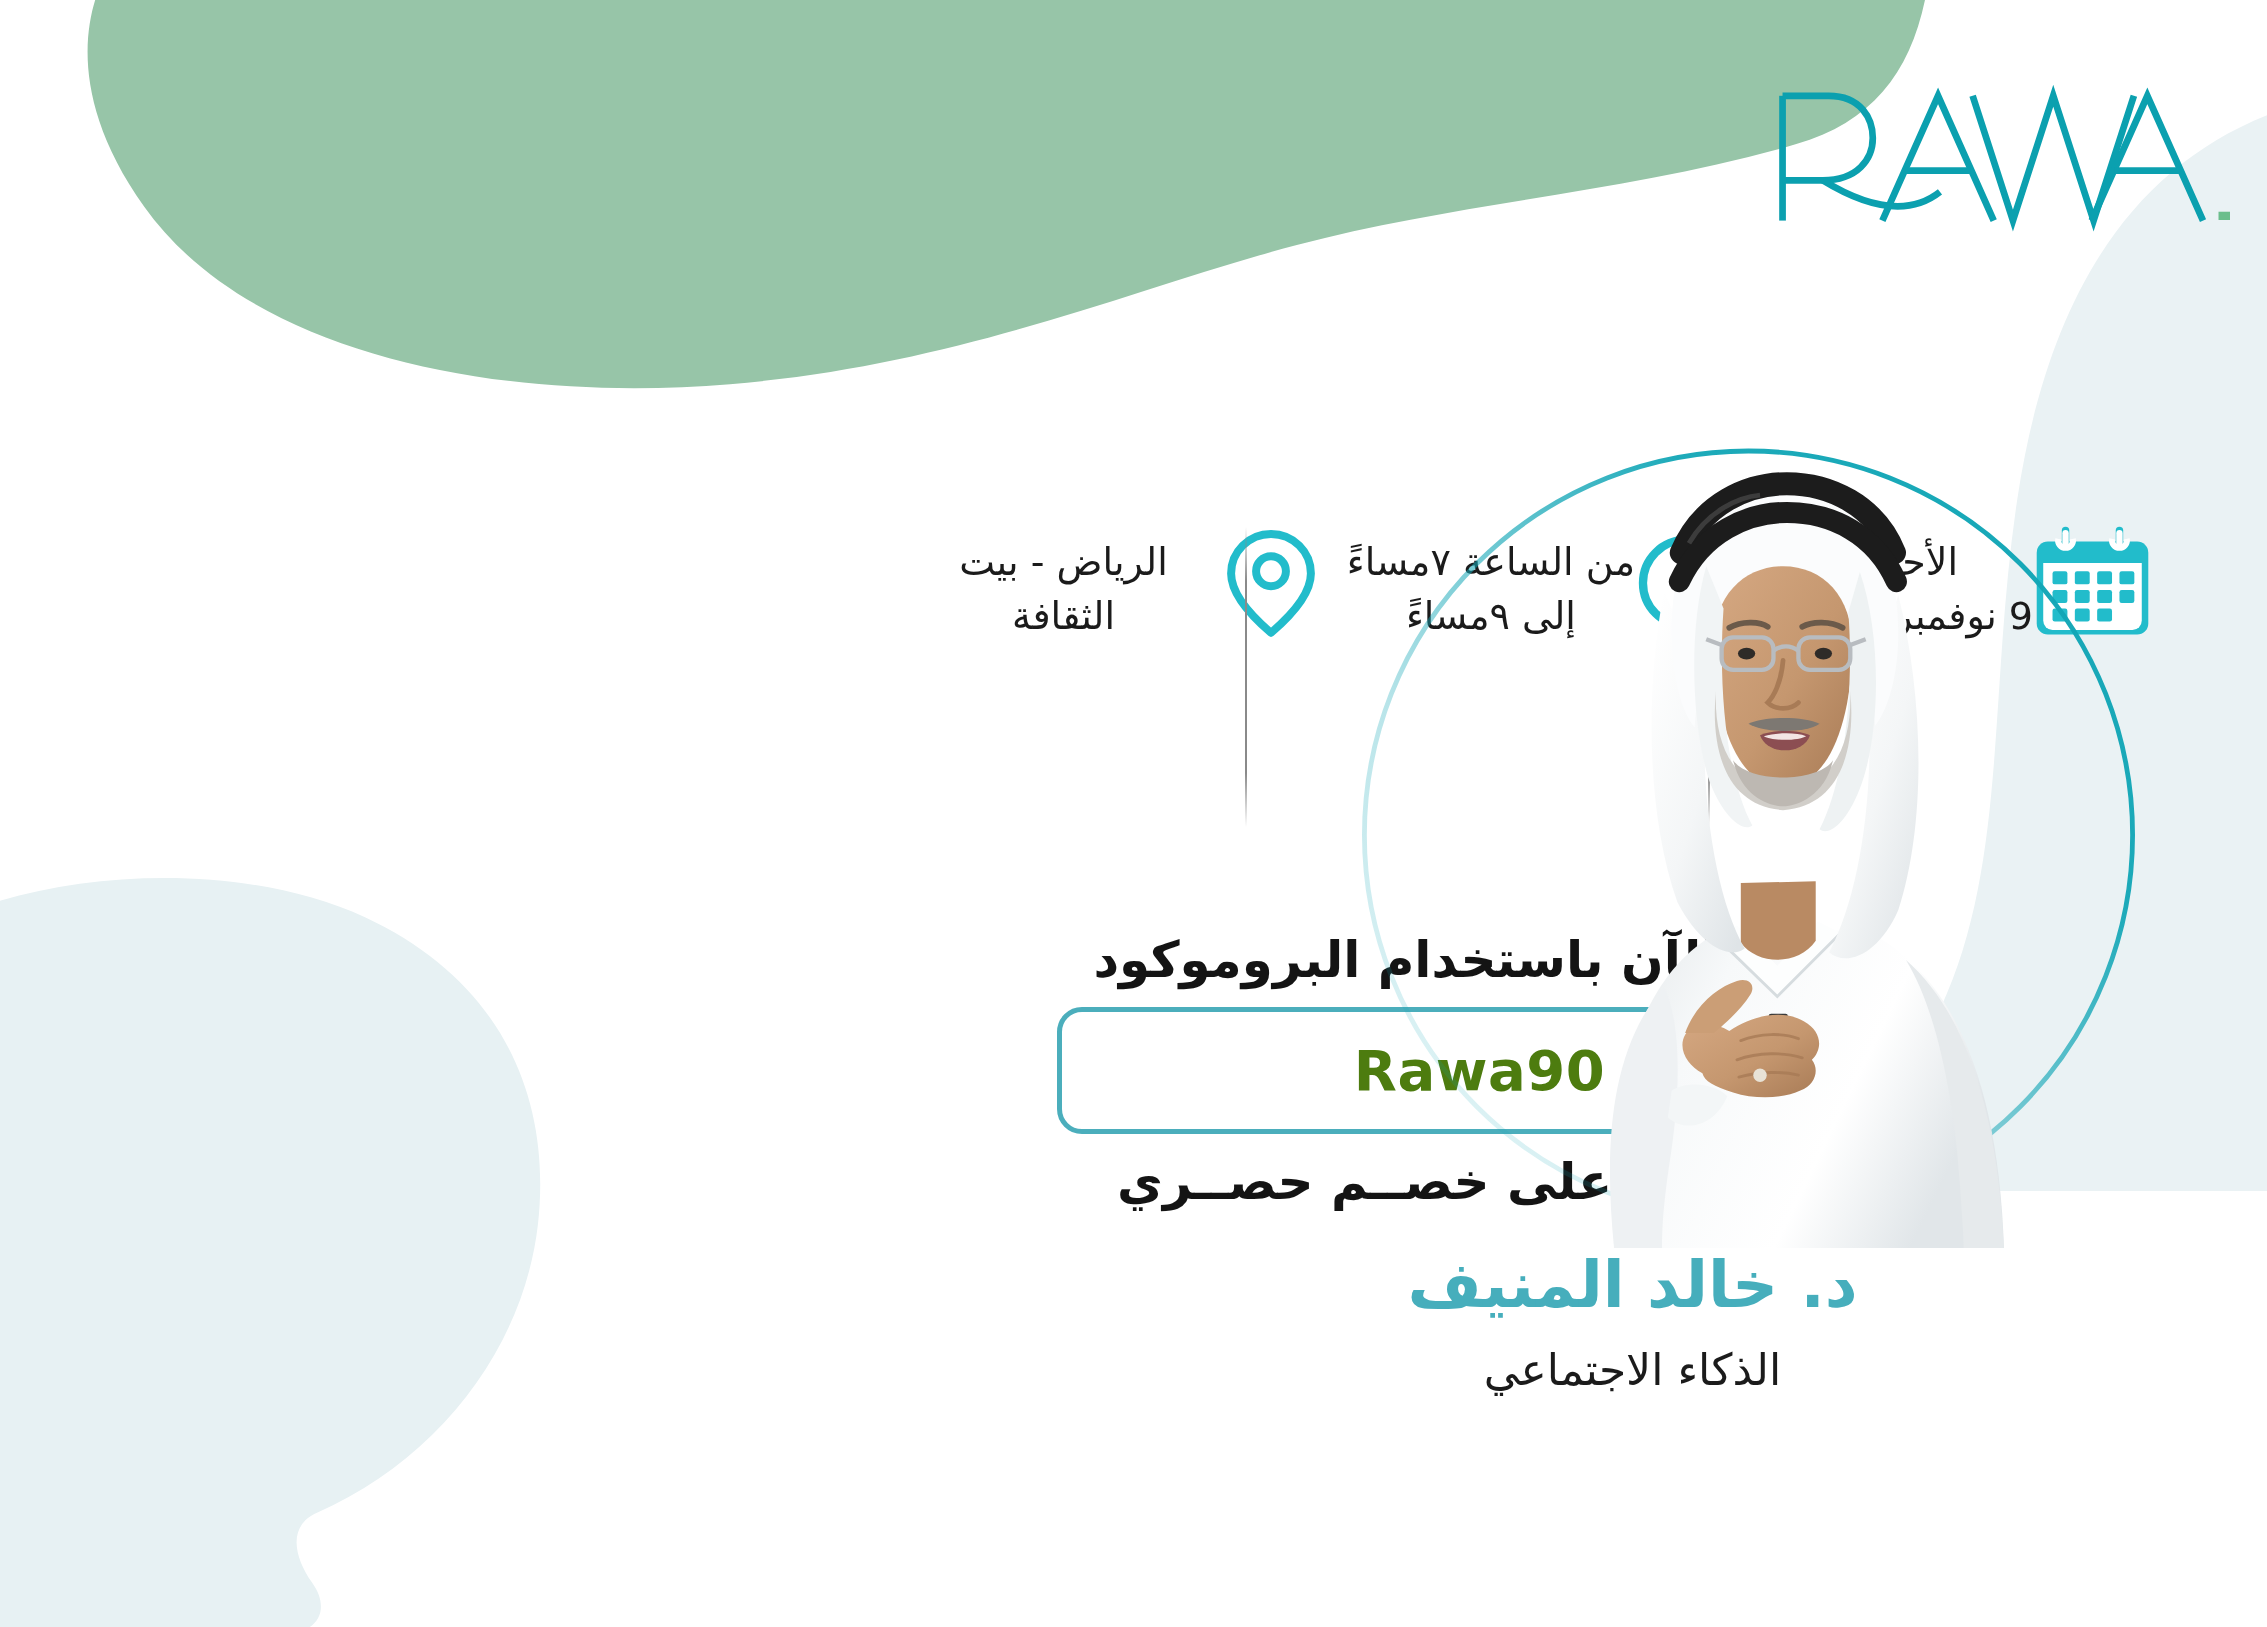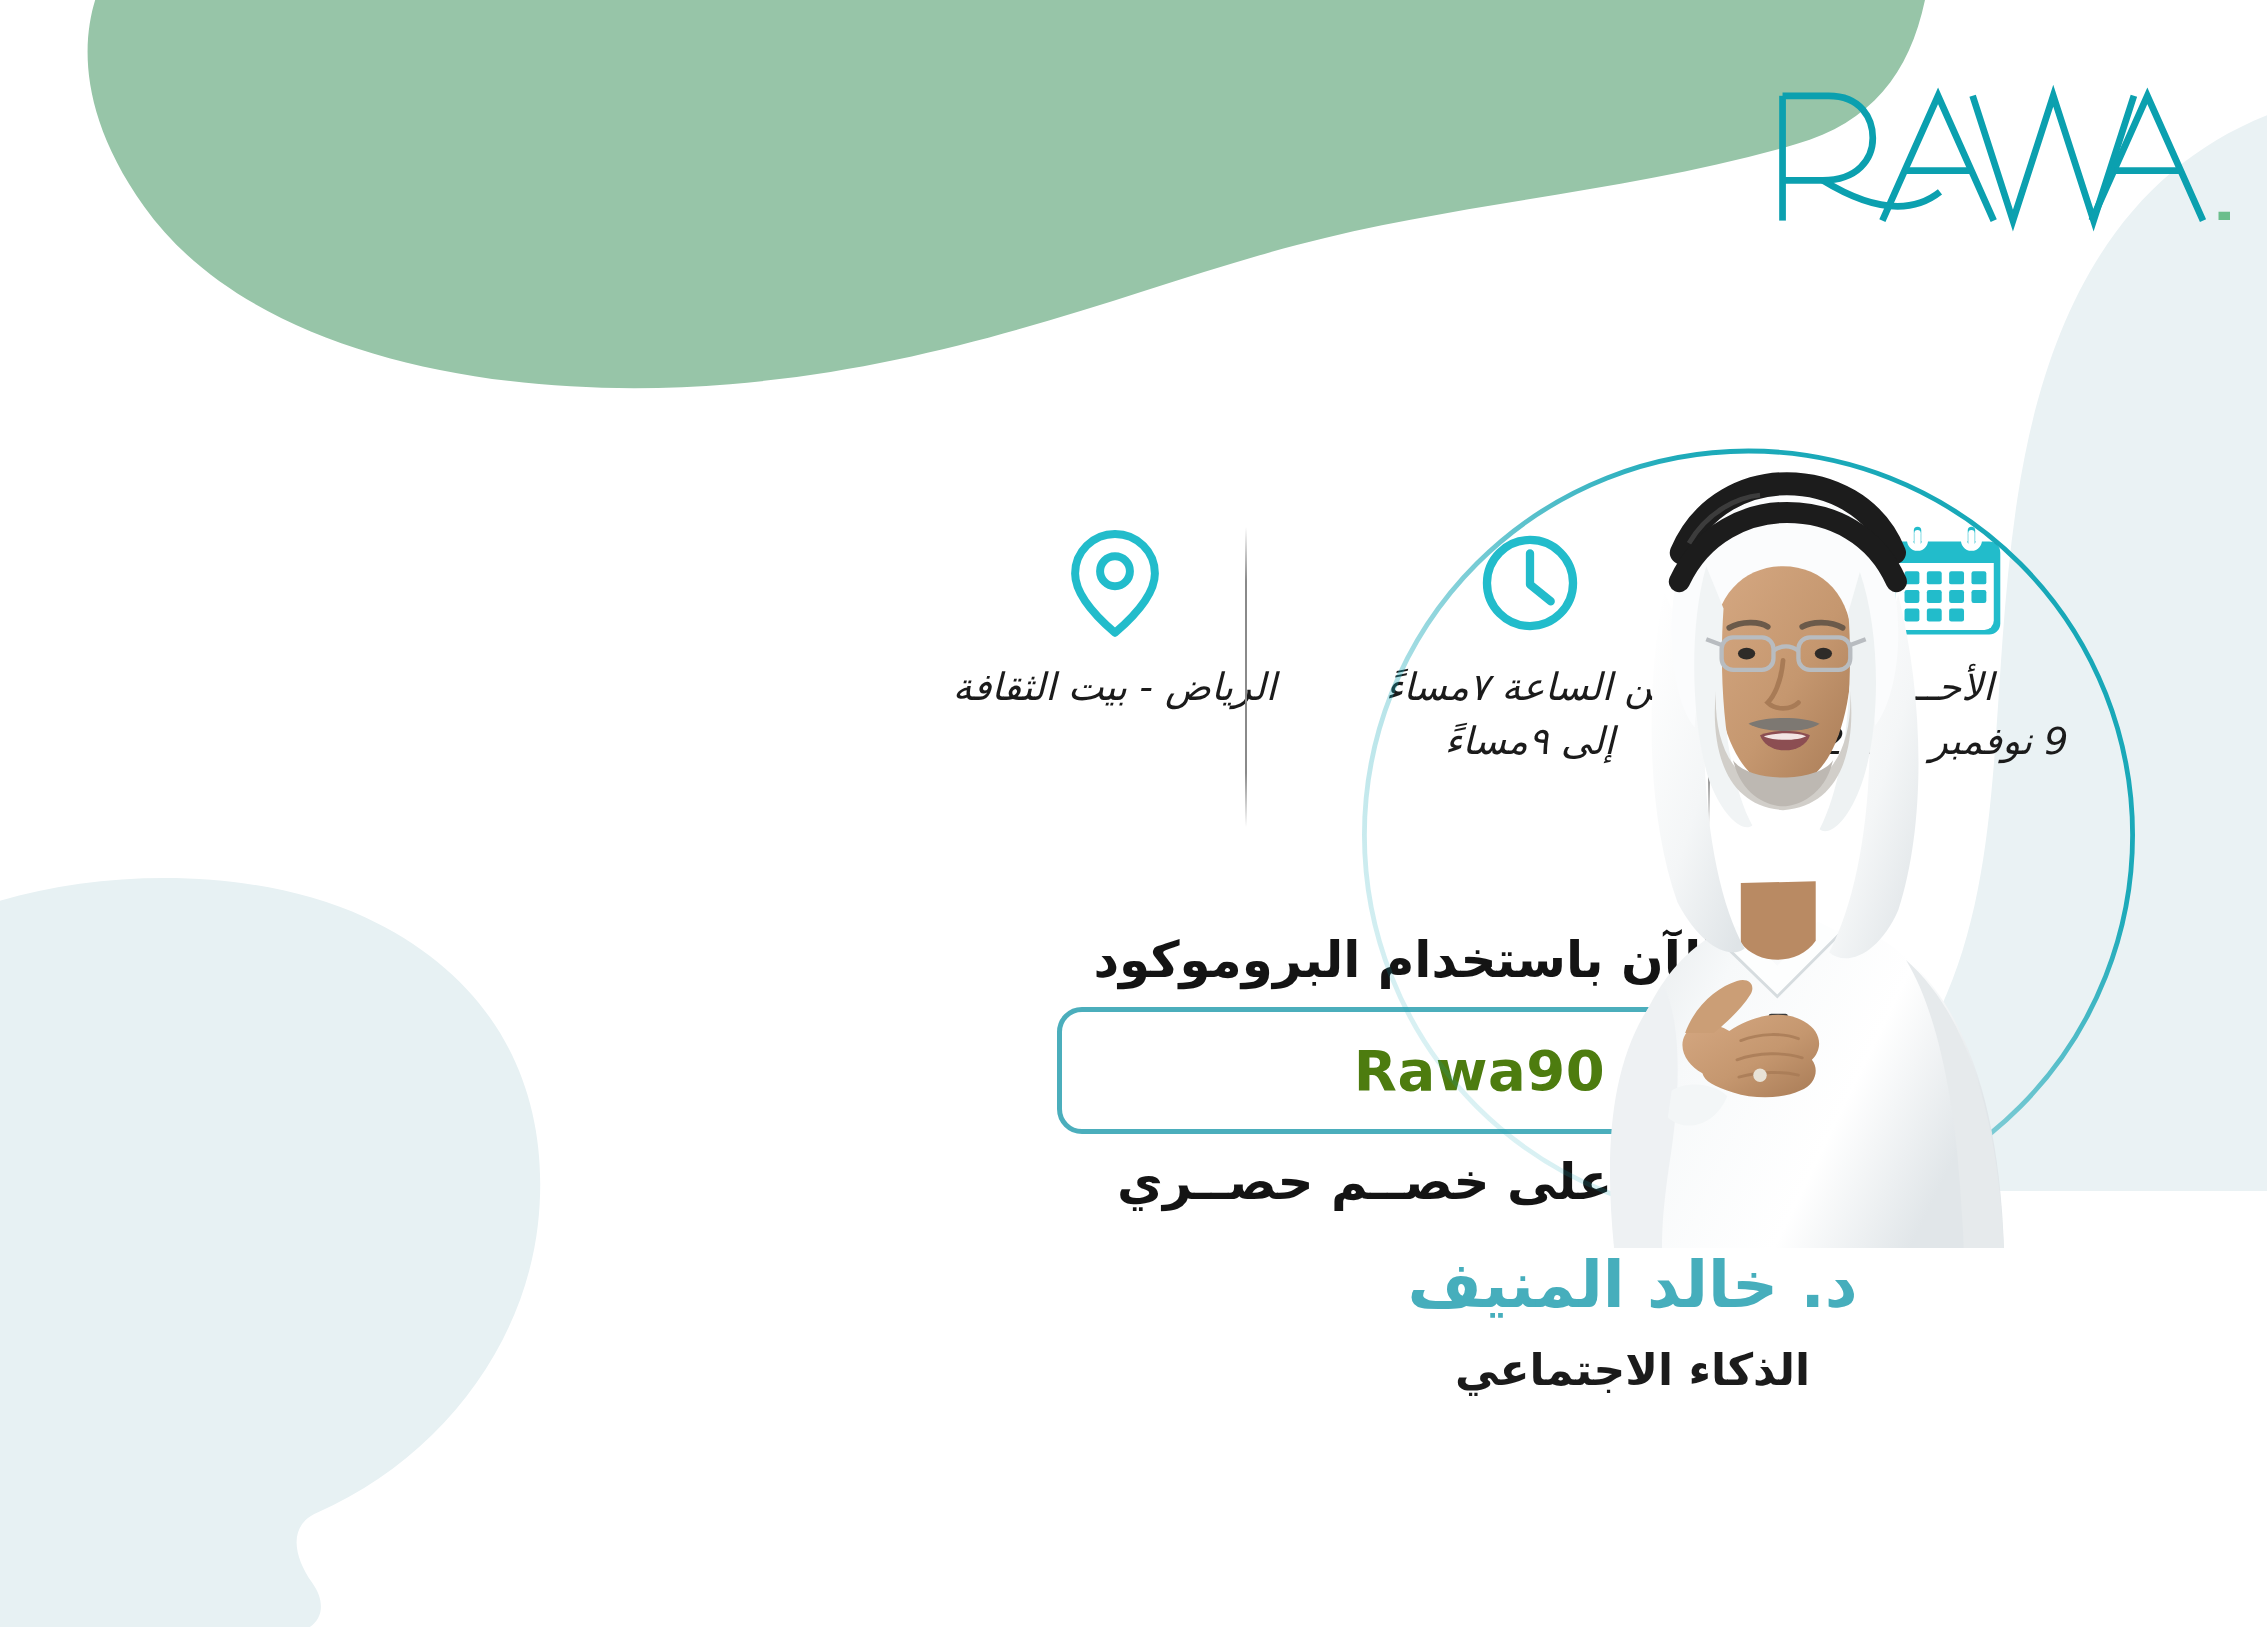--- a/index.html
+++ b/index.html
@@ -46,24 +46,23 @@
     height: 317px;
     display: flex;
     flex-direction: row;
     align-items: flex-start;
     justify-content: flex-start;
   }
   .info-cell {
     position: relative;
     width: 415px;
     display: flex;
-    flex-direction: column;
+    flex-direction: row;
     align-items: center;
     text-align: center;
-    font-style: italic;
   }
   .info-icon {
     height: 127px;
     display: flex;
     align-items: center;
     justify-content: center;
   }
   .info-icon svg { display: block; }
   .info-text {
     margin-top: 15.4px;
@@ -149,21 +148,21 @@
   .speaker-name {
     font-size: 64px;
     font-weight: 700;
     color: #46AEBC;
     line-height: 1.15;
     letter-spacing: -1px;
   }
   .speaker-topic {
     margin-top: 21px;
     font-size: 44px;
-    font-weight: 700;
+    font-weight: 400;
     color: #1b1b1b;
     letter-spacing: -0.5px;
   }
 </style>
 </head>
 <body>
 
 <div id="poster">
 
   <svg class="bg-layer" viewBox="0 0 2360 1694" preserveAspectRatio="none" xmlns="http://www.w3.org/2000/svg">

